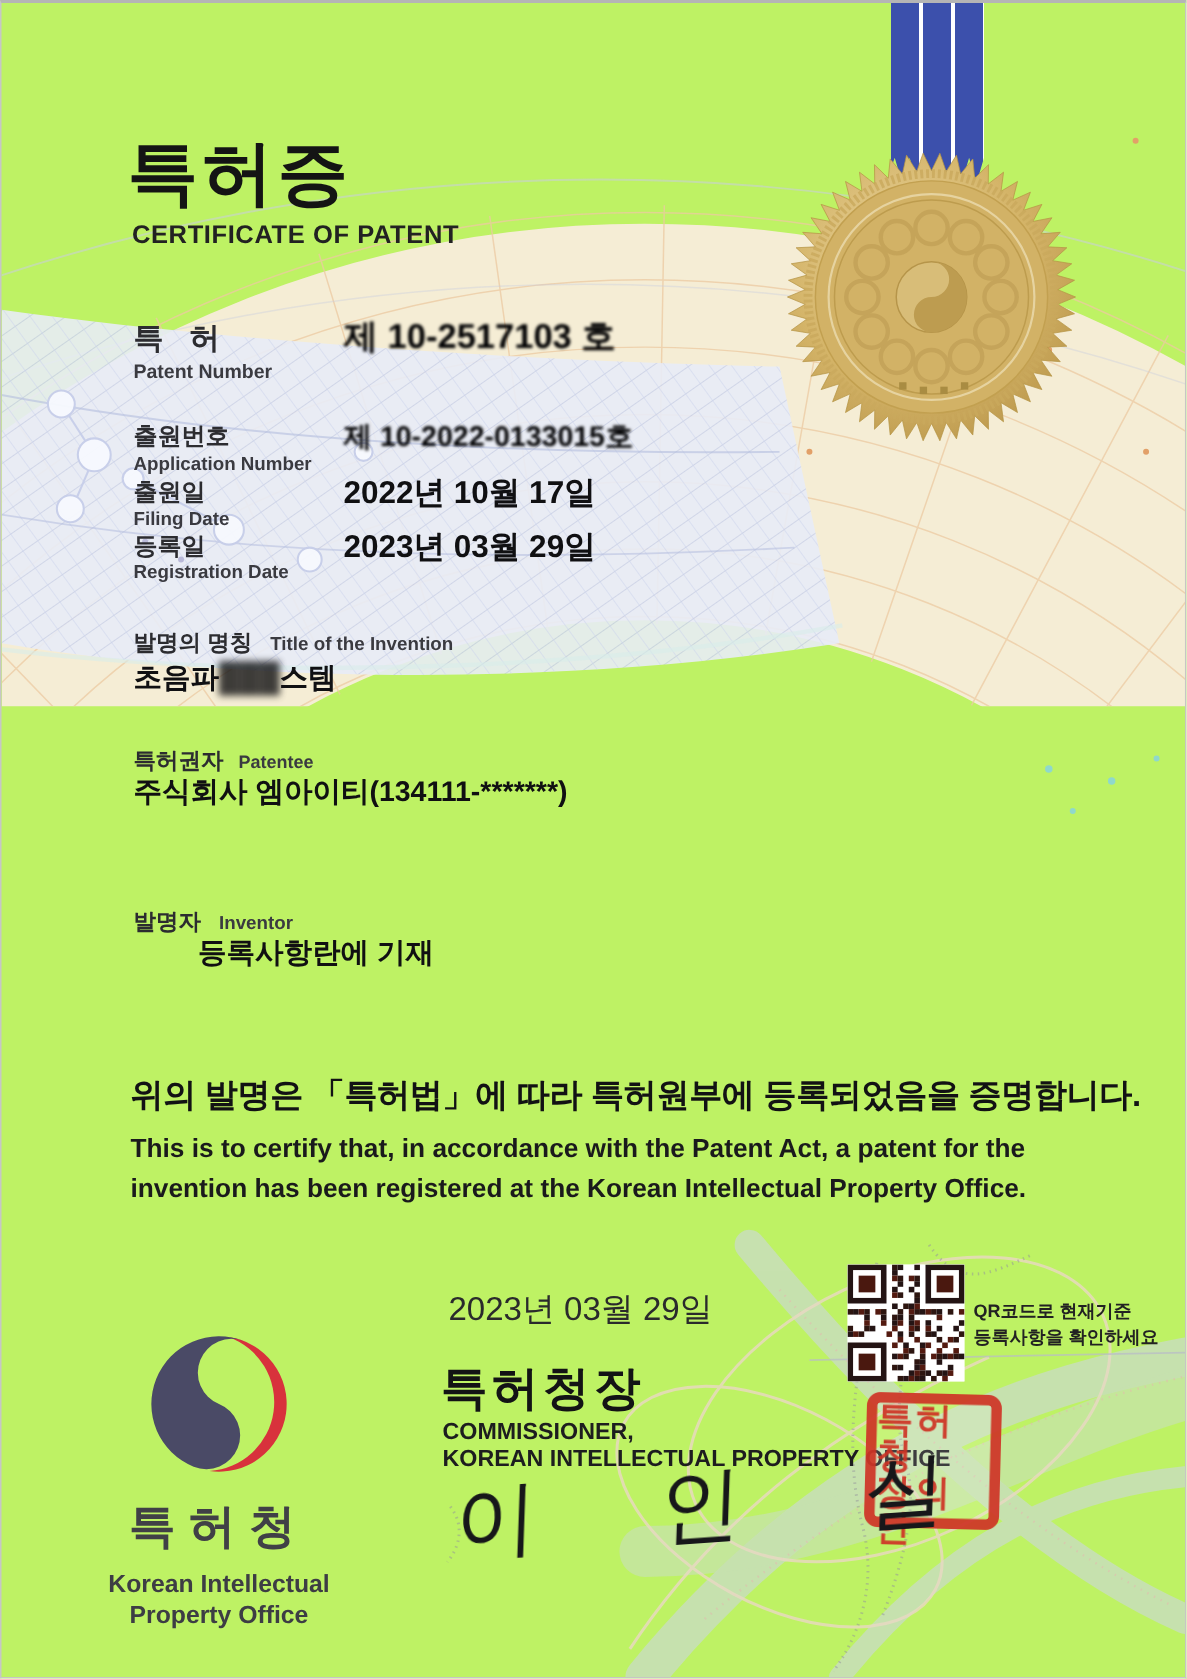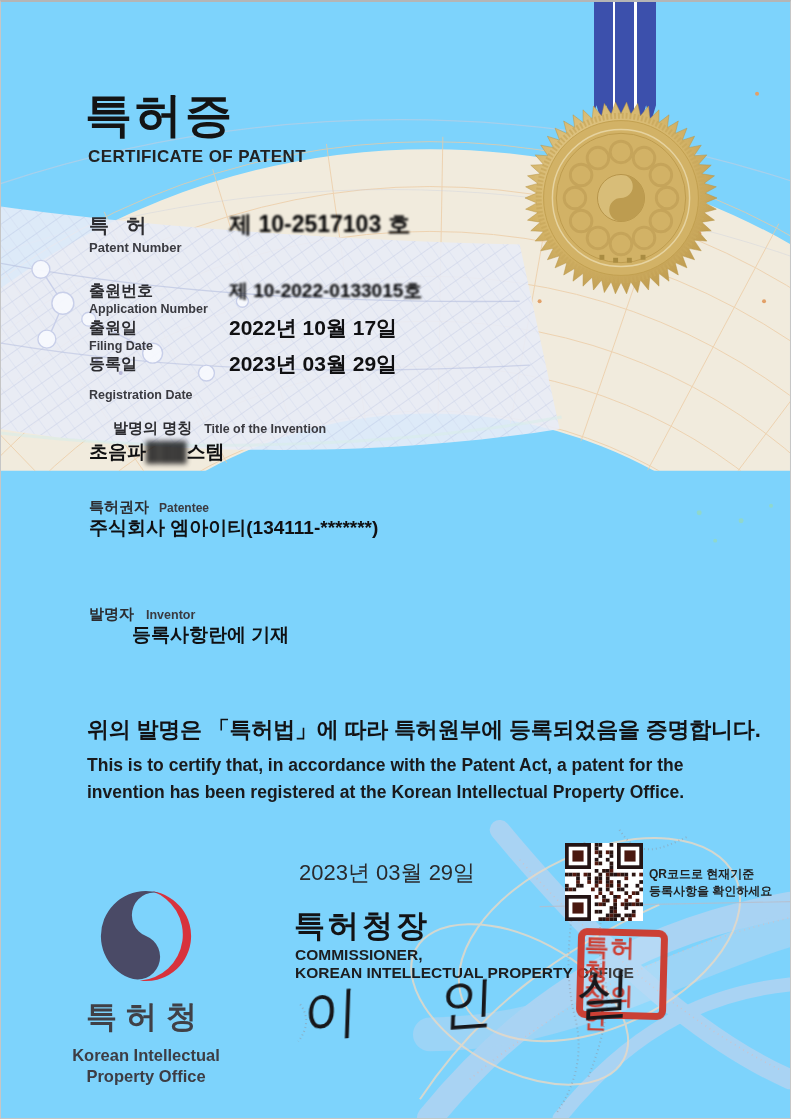--- a/index.html
+++ b/index.html
@@ -1,16 +1,16 @@
 <!DOCTYPE html>
 <html><head>
 <meta charset="utf-8">
 <style>
   html,body{margin:0;padding:0;background:#fff;}
-  .page{position:relative;width:791px;height:1119px;background:#7dd3fc;overflow:hidden;
+  .page{position:relative;width:791px;height:1119px;background:#bef264;overflow:hidden;
         font-family:"Liberation Sans","DejaVu Sans",sans-serif;color:#1d1d1f;
         border:1px solid #c6c6c6;border-top:2px solid #b5b5b5;box-sizing:border-box;}
   .bg{position:absolute;inset:0;z-index:0;}
   .abs{position:absolute;z-index:2;}
   
   .cert-title{left:84px;top:82px;font-size:47px;font-weight:800;letter-spacing:3px;color:#141414;}
   .cert-sub{left:87px;top:145px;font-size:17px;font-weight:700;letter-spacing:.4px;color:#222;}
   
   .lab-ko{font-weight:700;color:#2c2c30;text-align:right;}
   .lab-en{font-weight:700;color:#3a3a40;}
@@ -20,23 +20,23 @@
   .r1k{left:88px;top:210px;font-size:20px;letter-spacing:6px;}
   .r1e{left:88px;top:238px;font-size:13px;}
   .r1v{left:228px;top:207px;font-size:23px;}
   .r2k{left:88px;top:279px;font-size:16px;}
   .r2e{left:88px;top:300px;font-size:12.5px;}
   .r2v{left:228px;top:276px;font-size:19px;}
   .r3k{left:88px;top:316px;font-size:16px;}
   .r3e{left:88px;top:337px;font-size:12.5px;}
   .r3v{left:228px;top:312px;font-size:21px;}
   .r4k{left:88px;top:352px;font-size:16px;}
-  .r4e{left:88px;top:372px;font-size:12.5px;margin-top:14px;}
+  .r4e{left:88px;top:372px;font-size:12.5px;}
   .r4v{left:228px;top:348px;font-size:21px;}
-  .invl{left:88px;top:417px;font-size:15px;margin-left:24px;}
+  .invl{left:88px;top:417px;font-size:15px;}
   .invl .lab-en{font-size:12.5px;margin-left:12px;}
   .invv{left:88px;top:437px;font-size:19px;text-align:center;}
   .patl{left:88px;top:496px;font-size:15px;}
   .patl .lab-en{font-size:12px;margin-left:10px;}
   .pat1{left:88px;top:513px;font-size:19px;}
   .pat2{left:88px;top:536px;font-size:19px;}
   .invtl{left:88px;top:603px;font-size:15px;}
   .invtl .lab-en{font-size:12.5px;margin-left:12px;}
   .invtv{left:88px;top:620px;font-size:19px;margin-left:43px;}
   .stk{left:86px;top:713px;font-size:22px;font-weight:800;color:#121214;letter-spacing:-.2px;}

